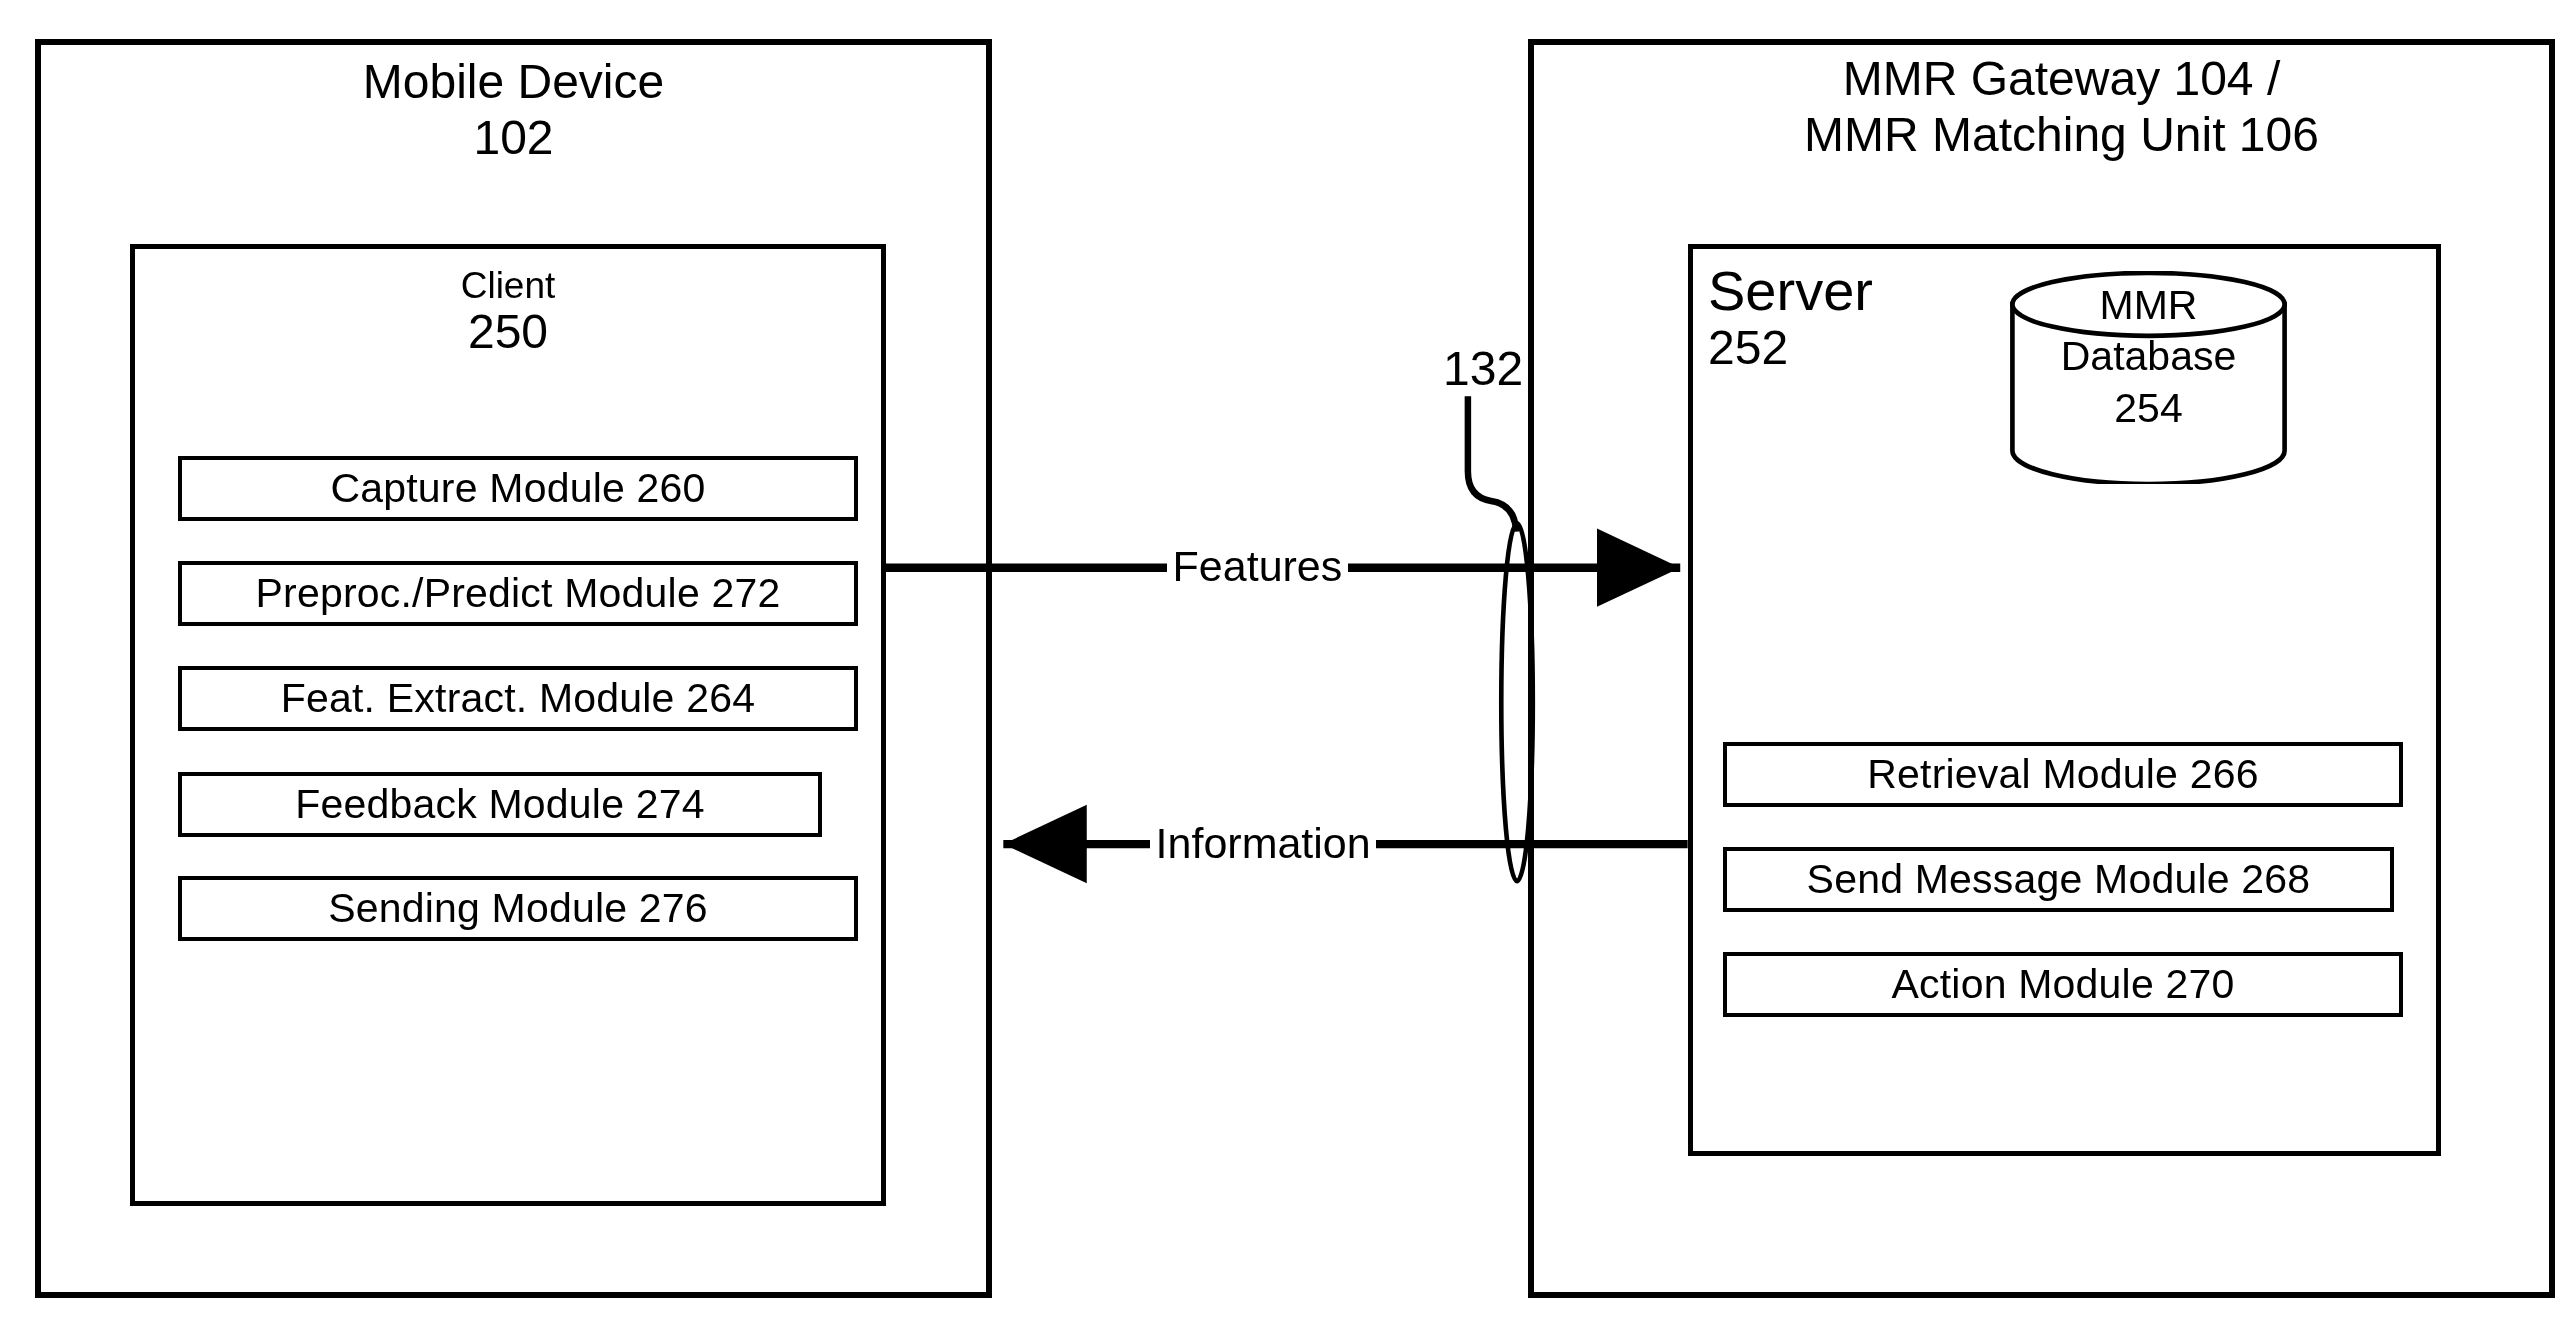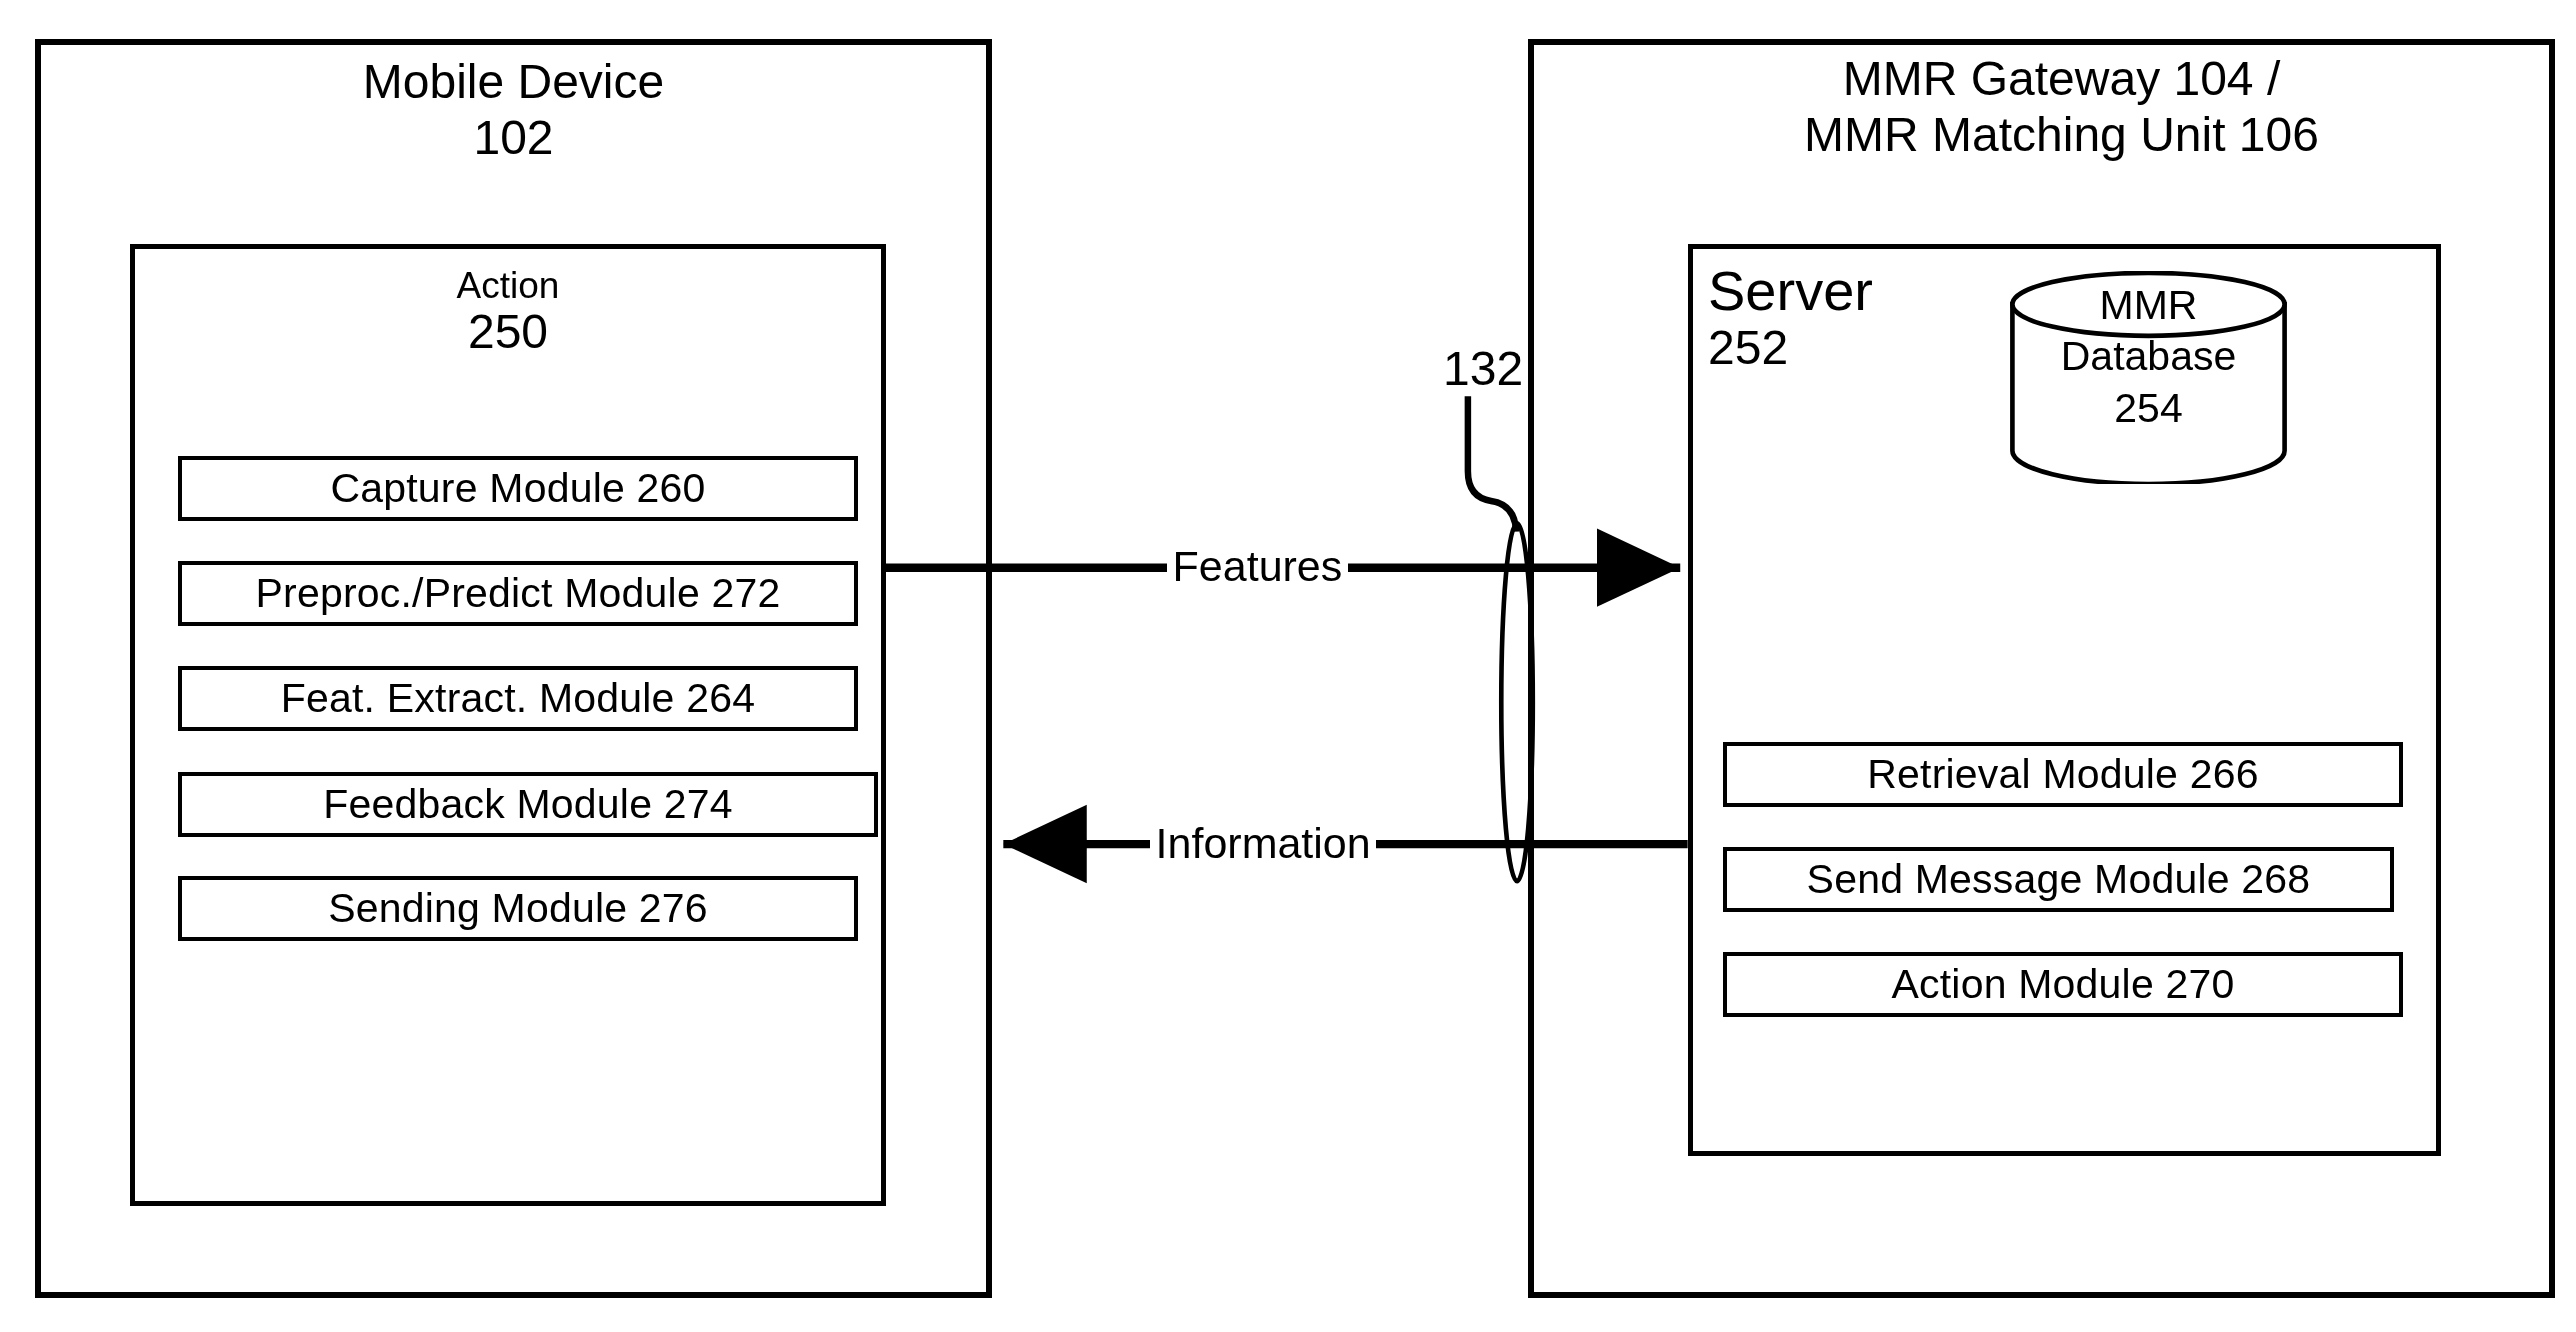--- a/index.html
+++ b/index.html
@@ -133,37 +133,37 @@
 <div id="canvas">
 
   <div class="outer-box" style="left:35px; top:39px; width:957px; height:1259px;"></div>
 
   <div class="panel-title" style="left:35px; top:54px; width:957px;">Mobile Device
 102</div>
 
   <div class="inner-box" style="left:130px; top:244px; width:756px; height:962px;"></div>
 
   <div class="inner-title" style="left:130px; top:267px; width:756px;">
-    <span class="t-name">Action</span>
+    <span class="t-name">Client</span>
     <span class="t-num">250</span>
   </div>
 
   <div class="module-box" style="left:178px; top:456px; width:680px; height:65px;">
     <span class="module-label">Capture Module 260</span>
   </div>
 
   <div class="module-box" style="left:178px; top:561px; width:680px; height:65px;">
     <span class="module-label">Preproc./Predict  Module 272</span>
   </div>
 
   <div class="module-box" style="left:178px; top:666px; width:680px; height:65px;">
     <span class="module-label">Feat. Extract. Module 264</span>
   </div>
 
-  <div class="module-box" style="left:178px; top:772px; width:700px; height:65px;">
+  <div class="module-box" style="left:178px; top:772px; width:644px; height:65px;">
     <span class="module-label">Feedback  Module 274</span>
   </div>
 
   <div class="module-box" style="left:178px; top:876px; width:680px; height:65px;">
     <span class="module-label">Sending Module 276</span>
   </div>
 
   <div class="outer-box" style="left:1528px; top:39px; width:1027px; height:1259px;"></div>
 
   <div class="panel-title" style="left:1528px; top:51px; width:1027px;margin-left:20px;">MMR Gateway 104 /

